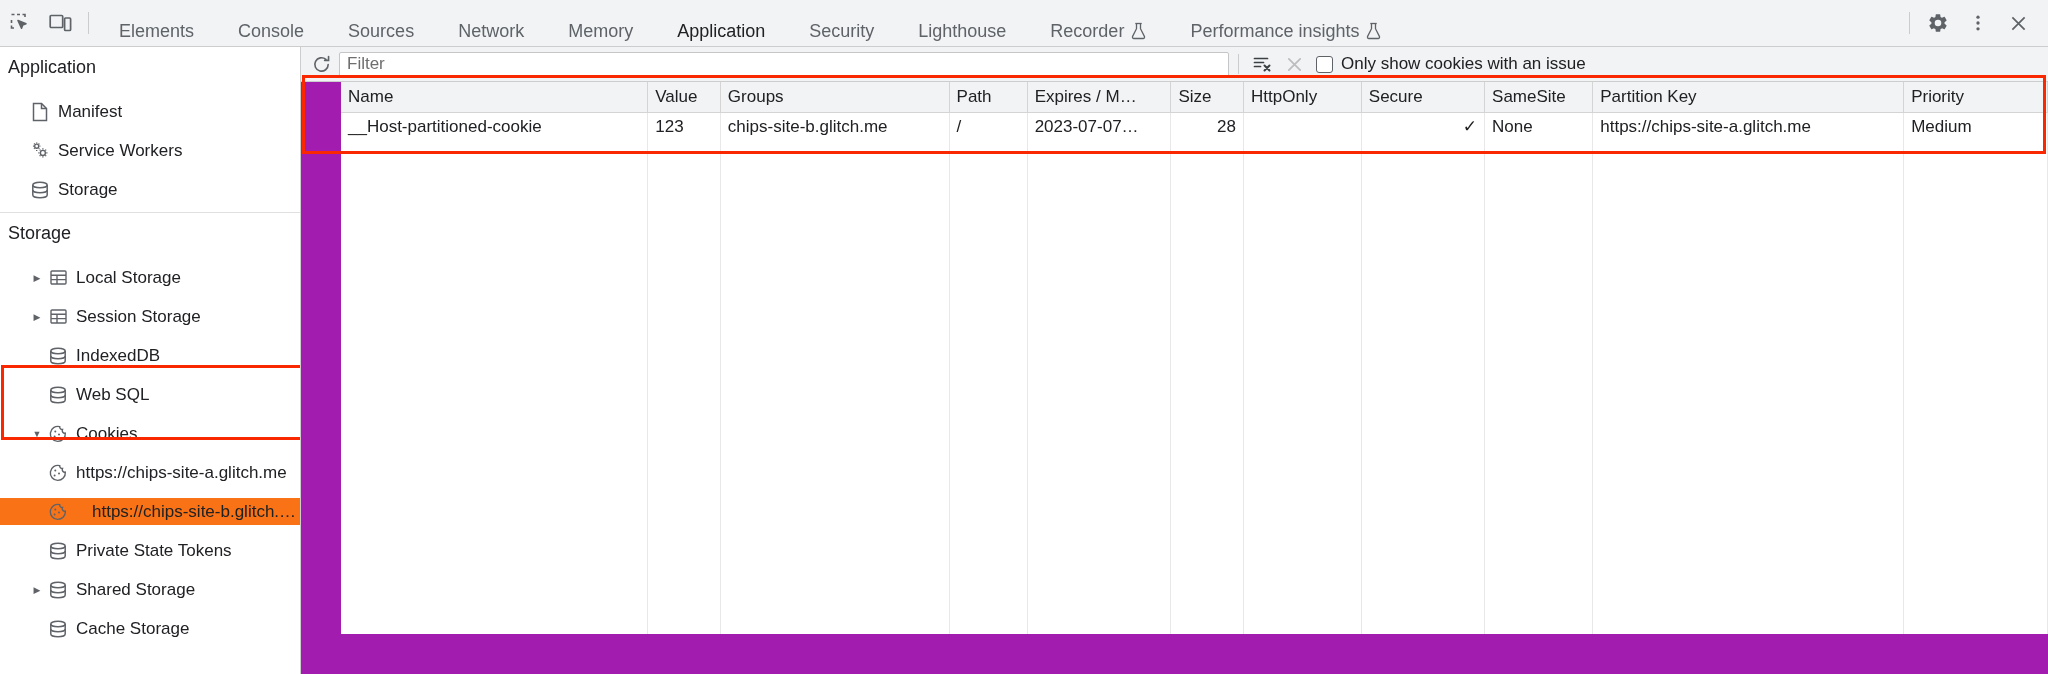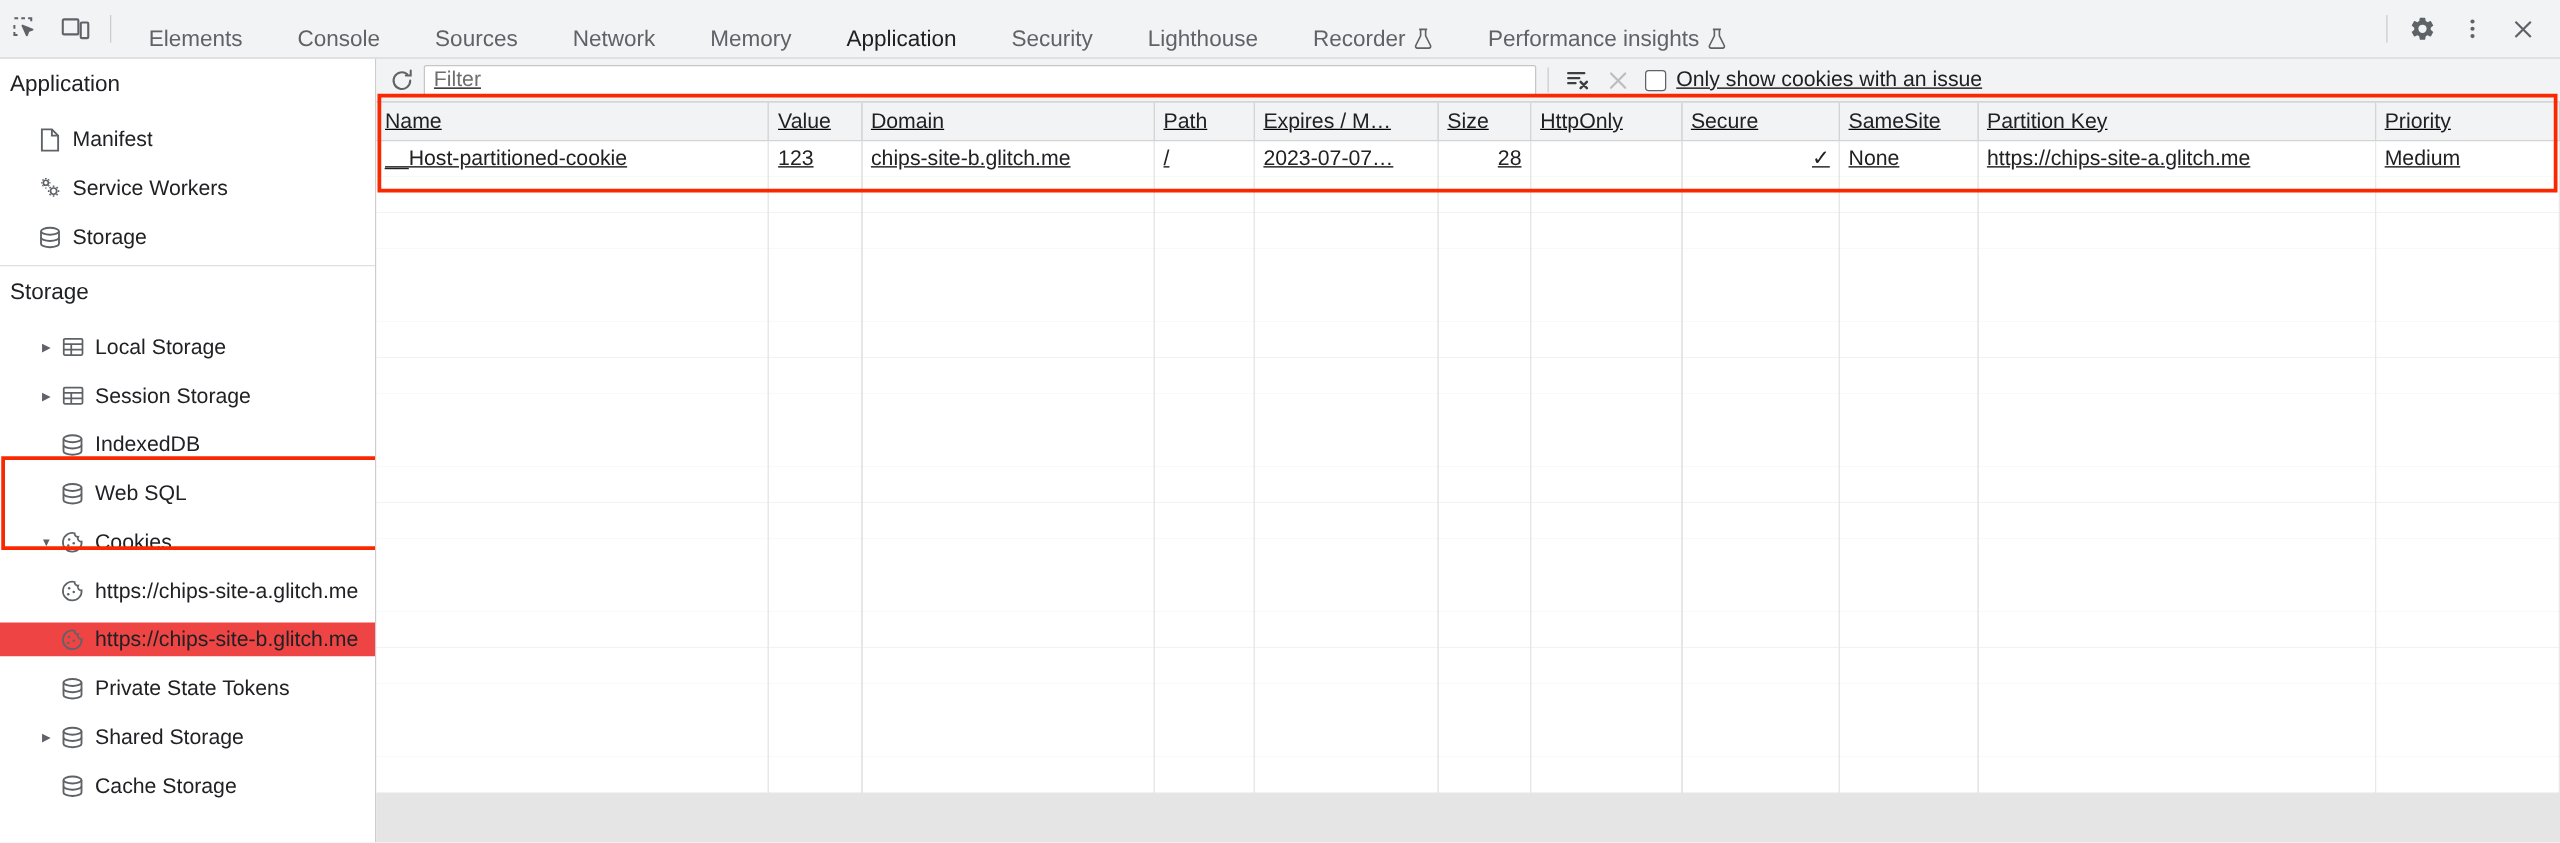--- a/index.html
+++ b/index.html
@@ -65,38 +65,38 @@
   }
   .tree-divider { height: 1px; background: #e0e0e0; margin: 9px 0 0 0; }
   .tree-item {
     display: flex; align-items: center;
     height: 27px;
     padding-left: 10px;
     font-size: 17px; color: #202124;
     white-space: nowrap;
     margin-top: 12px;
   }
-  .tree-item.selected { background: #ef4444; }
+  .tree-item.selected { background: #f97316; gap: 16px; }
   .twisty {
     width: 18px; min-width: 18px; display: flex;
     align-items: center; justify-content: center;
     color: #5f6368; font-size: 9px;
   }
   .twisty.spacer { visibility: hidden; }
   .tree-icon {
     width: 24px; min-width: 24px;
     display: flex; align-items: center; justify-content: center;
     color: #5f6368; margin-right: 6px;
   }
   .tree-label { overflow: hidden; text-overflow: ellipsis; }
   .indent-1 { padding-left: 28px; }
   .indent-2 { padding-left: 46px; }
 
   
-  .main { flex: 1; display: flex; flex-direction: column; min-width: 0; background: #e5e5e5; position: relative; text-decoration: underline; }
+  .main { flex: 1; display: flex; flex-direction: column; min-width: 0; background: #a21caf; position: relative; }
   .filterbar {
     height: 35px; min-height: 35px;
     background: #f1f3f4;
     border-bottom: 1px solid #cdcdcd;
     display: flex; align-items: center;
     padding: 0 6px;
     gap: 4px;
   }
   .fb-btn {
     width: 28px; height: 26px;
@@ -123,21 +123,21 @@
     padding-left: 4px;
   }
   .fb-checkbox {
     width: 17px; height: 17px;
     border: 1.6px solid #5f6368;
     border-radius: 3px;
     background: #fff;
   }
 
   
-  .table-wrap { flex: 1; overflow: hidden; position: relative; }
+  .table-wrap { flex: 1; overflow: hidden; position: relative; margin-left: 40px; }
   table.cookies {
     width: 100%; border-collapse: collapse;
     table-layout: fixed;
     font-size: 17px; color: #202124;
   }
   table.cookies th {
     background: #f1f3f4;
     font-weight: normal;
     text-align: left;
     height: 30px;
@@ -473,21 +473,21 @@
               <col class="c-http">
               <col class="c-secure">
             <col class="c-same">
               <col class="c-part">
               <col class="c-prio">
           </colgroup>
           <thead>
             <tr>
               <th>Name</th>
               <th>Value</th>
-              <th>Domain</th>
+              <th>Groups</th>
               <th>Path</th>
               <th>Expires / M…</th>
               <th>Size</th>
               <th>HttpOnly</th>
               <th>Secure</th>
               <th>SameSite</th>
               <th>Partition Key</th>
               <th>Priority</th>
             </tr>
           </thead>

